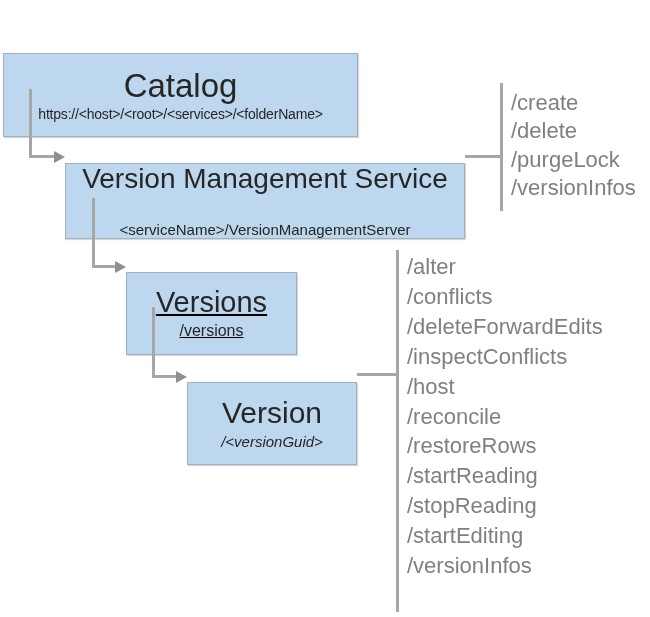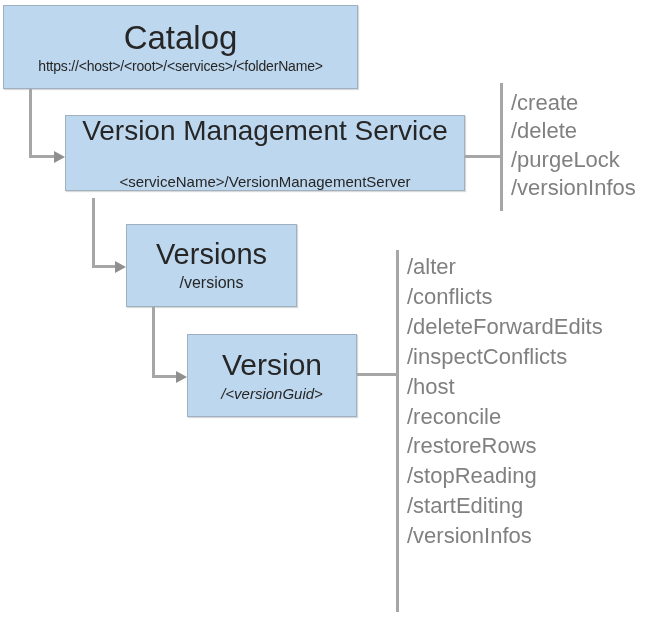--- a/index.html
+++ b/index.html
@@ -19,34 +19,35 @@
     position: absolute;
     background: #bdd7ee;
     border: 1px solid #9fb1c1;
     box-shadow: 1px 1px 1px rgba(0,0,0,0.15);
     box-sizing: border-box;
     display: flex;
     flex-direction: column;
     align-items: center;
     justify-content: center;
     text-align: center;
+    margin-top: 48px;
   }
   .node-title {
     color: #262626;
     line-height: 1.08;
     white-space: nowrap;
   }
   .node-subtitle {
     color: #262626;
     margin-top: 3px;
     white-space: nowrap;
   }
   #node-catalog       { left: 3px;   top: 5px;   width: 355px; height: 84px; }
   #node-service       { left: 65px;  top: 115px; width: 400px; height: 76px; justify-content: space-between; }
-  #node-versions      { left: 126px; top: 224px; width: 171px; height: 83px; }
+  #node-versions      { left: 126px; top: 224px; width: 171px; height: 83px; text-decoration: underline; }
   #node-version       { left: 187px; top: 334px; width: 170px; height: 83px; }
 
   #node-catalog  .node-title { font-size: 33px; }
   #node-service  .node-title { font-size: 28px; }
   #node-versions .node-title { font-size: 29px; }
   #node-version  .node-title { font-size: 30px; }
 
   #node-catalog  .node-subtitle { font-size: 14px; letter-spacing: -0.2px; }
   #node-service  .node-subtitle { font-size: 15px; }
   #node-versions .node-subtitle { font-size: 16px; }
@@ -125,18 +126,19 @@
   </div>
 
   <div class="ops ops-version">
     <span class="op-item">/alter</span>
     <span class="op-item">/conflicts</span>
     <span class="op-item">/deleteForwardEdits</span>
     <span class="op-item">/inspectConflicts</span>
     <span class="op-item">/host</span>
     <span class="op-item">/reconcile</span>
     <span class="op-item">/restoreRows</span>
+    <span class="op-item">/startReading</span>
     <span class="op-item">/stopReading</span>
     <span class="op-item">/startEditing</span>
     <span class="op-item">/versionInfos</span>
   </div>
 
 </div>
 
 </body></html>

